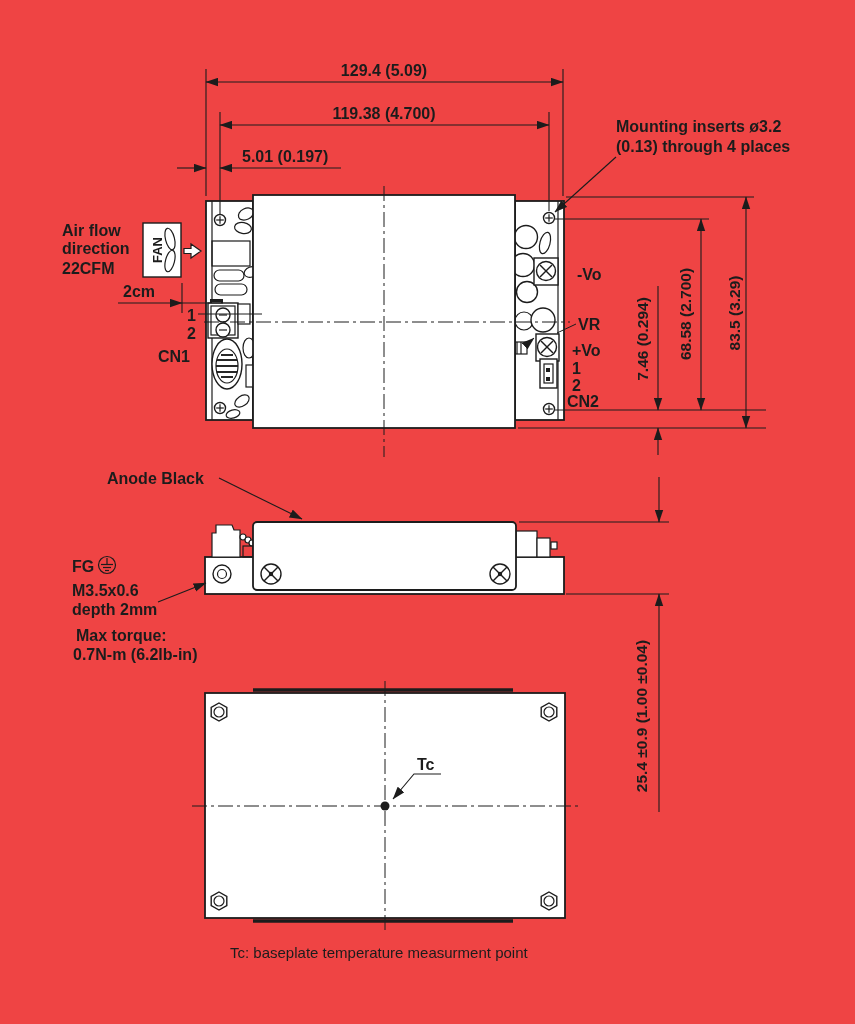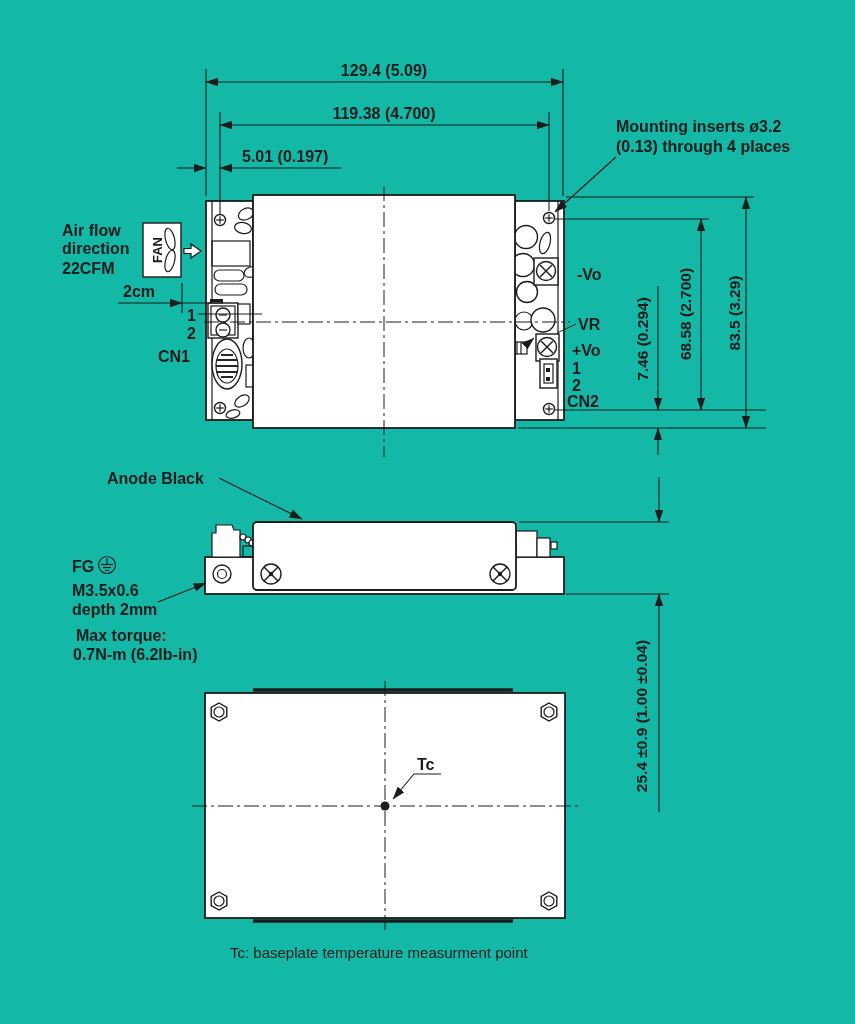--- a/index.html
+++ b/index.html
@@ -1,16 +1,16 @@
 <!DOCTYPE html>
 <html><head>
 <meta charset="utf-8">
 <style>
   html,body{margin:0;padding:0;background:#ffffff;}
-  .page{position:relative;width:855px;height:1024px;background:#14b8a6;overflow:hidden;}
+  .page{position:relative;width:855px;height:1024px;background:#ef4444;overflow:hidden;}
   svg{display:block;}
   text{font-family:"Liberation Sans",sans-serif;fill:#1c1c1c;font-weight:bold;font-size:16px;}
   .vtx{font-size:15.5px;}
   .fan{font-size:13px;}
   .cap{font-weight:normal;font-size:15px;}
   .ol{fill:#ffffff;stroke:#1c1c1c;stroke-width:1.8;}
   .in{fill:none;stroke:#1c1c1c;stroke-width:1.2;}
   .inf{fill:#ffffff;stroke:#1c1c1c;stroke-width:1.2;}
   .in14{fill:#ffffff;stroke:#1c1c1c;stroke-width:1.4;}
   .dim{stroke:#1c1c1c;stroke-width:1.1;fill:none;}

